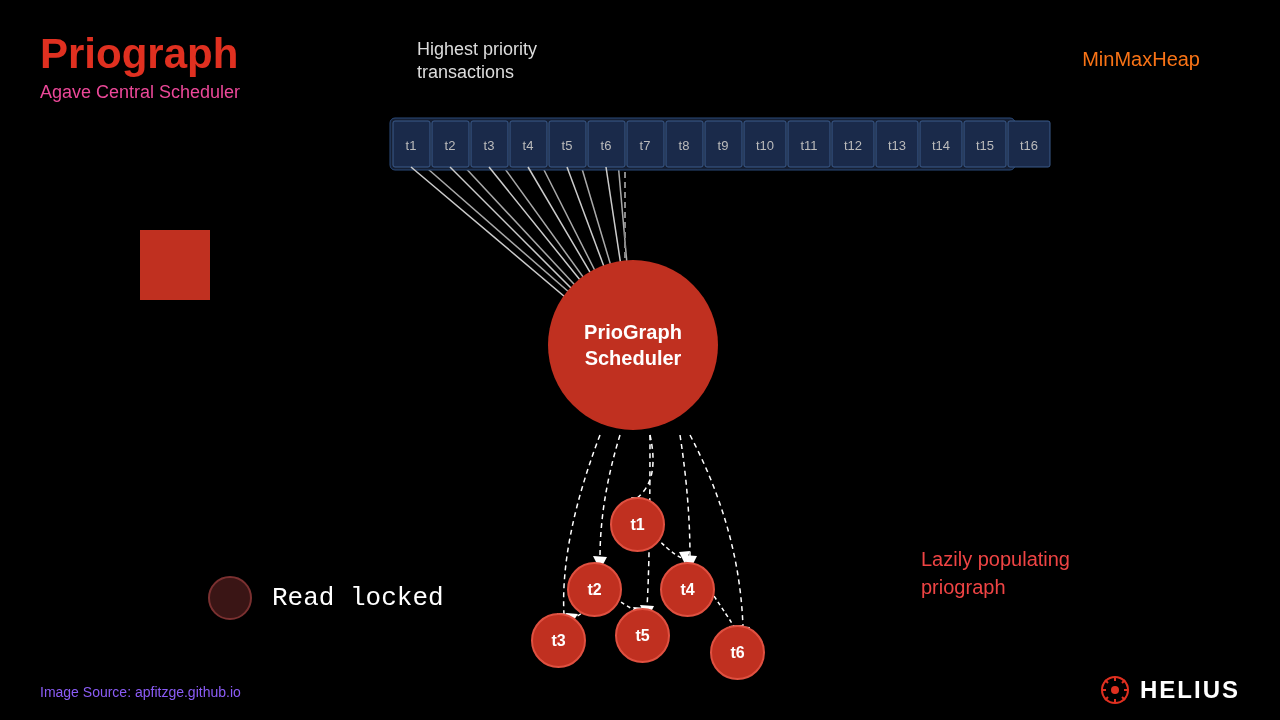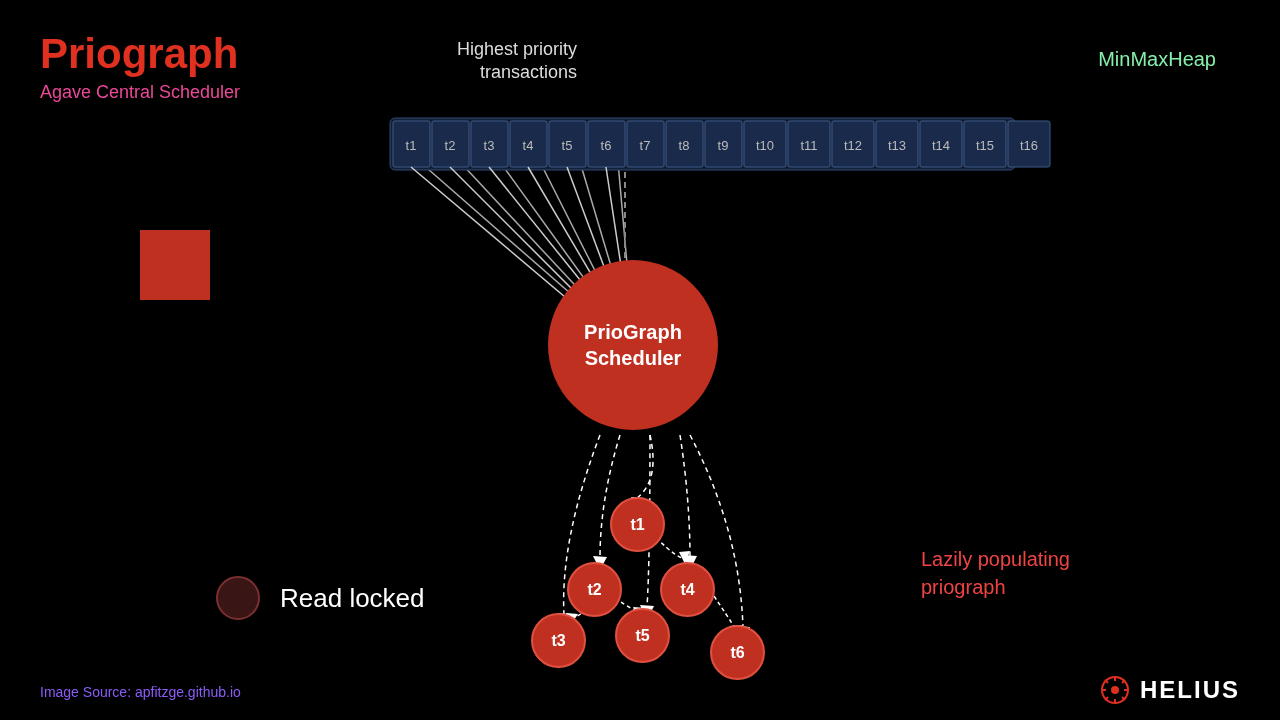--- a/index.html
+++ b/index.html
@@ -84,21 +84,22 @@
     }
     .tx-write {
       background: #c03020;
       border: 2px solid #e05040;
     }
 
     
     .legend {
       position: absolute;
       bottom: 80px;
-      left: 216px;
+      left: 208px;
+      font-family: Liberation Mono, monospace;
     }
     .legend-item {
       display: flex;
       align-items: center;
       margin-bottom: 20px;
     }
     .legend-circle {
       width: 44px;
       height: 44px;
       border-radius: 50%;
@@ -168,38 +169,38 @@
       letter-spacing: 2px;
     }
 
     
     .hp-label {
       position: absolute;
       top: 38px;
       left: 417px;
       font-size: 18px;
       color: #ddd;
-      text-align: right;
+      text-align: left;
       width: 160px;
       line-height: 1.3;
     }
   </style>
 </head>
 <body>
 
 <div class="title-area">
   <div class="main-title">Priograph</div>
   <div class="subtitle">Agave Central Scheduler</div>
 </div>
 
 <div class="red-square"></div>
 
 <div class="hp-label">Highest priority<br>transactions</div>
 
-<div style="position:absolute; top:48px; right:64px; font-size:20px; color:#86efac;">MinMaxHeap</div>
+<div style="position:absolute; top:48px; right:80px; font-size:20px; color:#f97316;">MinMaxHeap</div>
 
 <div class="heap-bar" style="position:absolute; top:120px; left:390px;">
 </div>
 
 <svg class="svg-overlay">
 
   <g>
     
   </g>
 

